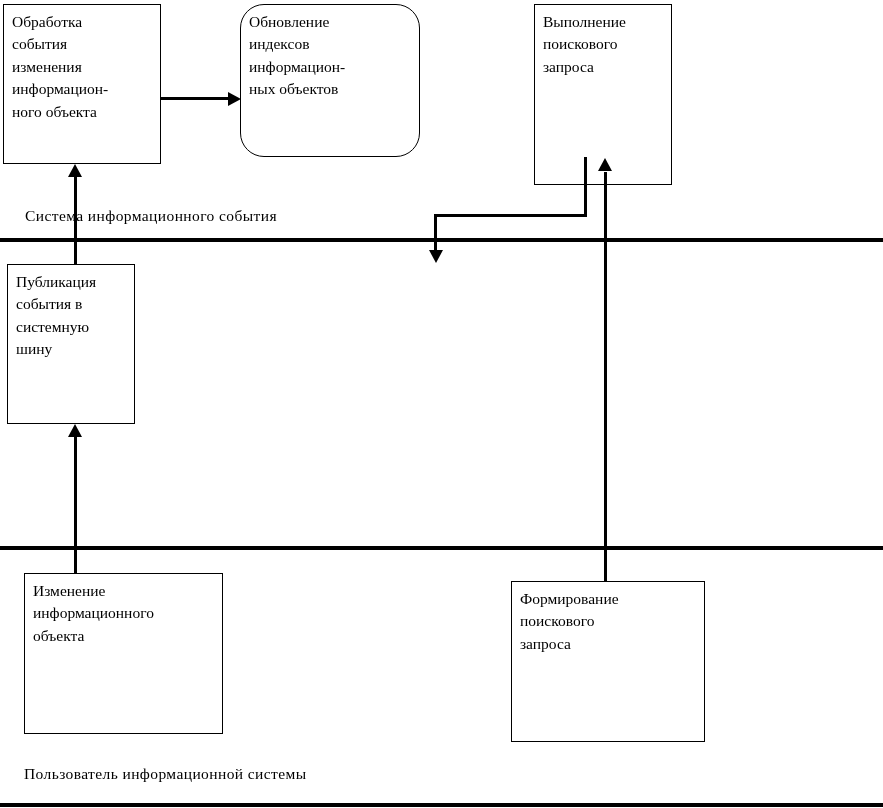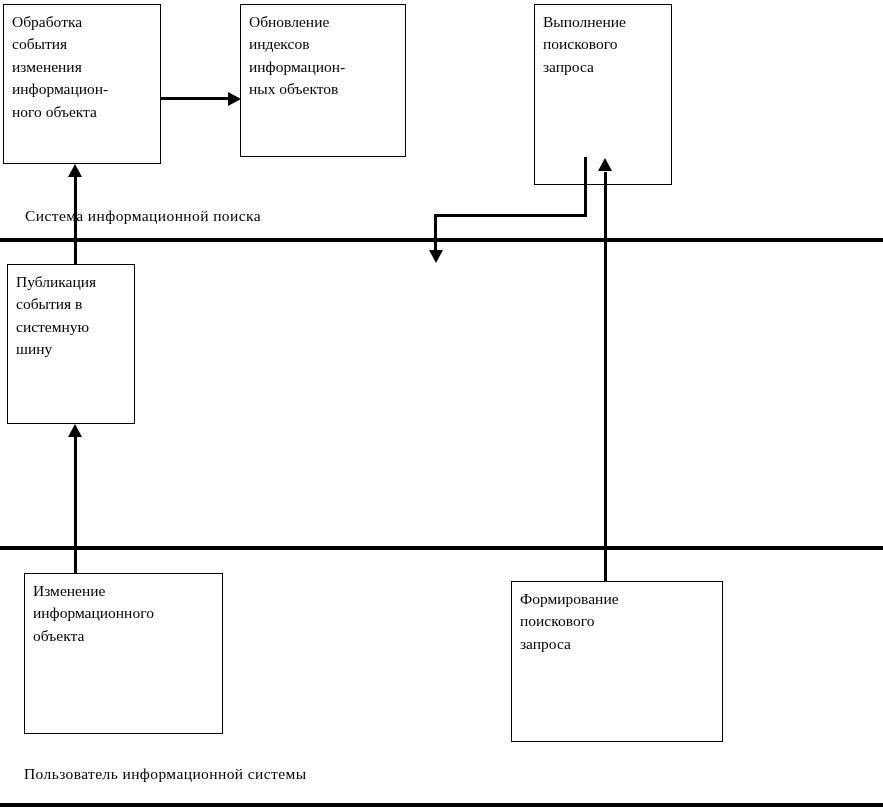--- a/index.html
+++ b/index.html
@@ -69,48 +69,48 @@
 <body>
 
 <div id="canvas">
 
   <div class="box" style="left:3px; top:4px; width:158px; height:160px;">Обработка
 события
 изменения
 информацион-
 ного объекта</div>
 
-  <div class="box" style="left:240px; top:4px; width:166px; height:153px;">Обновление
+  <div class="box" style="left:240px; top:4px; width:180px; height:153px;border-radius:24px;">Обновление
 индексов
 информацион-
 ных объектов</div>
 
   <div class="box" style="left:534px; top:4px; width:138px; height:181px;">Выполнение
 поискового
 запроса</div>
 
   <div class="box" style="left:7px; top:264px; width:128px; height:160px;">Публикация
 события в
 системную
 шину</div>
 
 
   <div class="box" style="left:24px; top:573px; width:199px; height:161px;">Изменение
 информационного
 объекта</div>
 
-  <div class="box" style="left:511px; top:581px; width:212px; height:161px;">Формирование
+  <div class="box" style="left:511px; top:581px; width:194px; height:161px;">Формирование
 поискового
 запроса</div>
 
   <div class="lane-line" style="left:0px; top:238px; width:883px;"></div>
   <div class="lane-line" style="left:0px; top:546px; width:883px;"></div>
   <div class="lane-line" style="left:0px; top:803px; width:883px;"></div>
 
-  <div class="swimlane-label" style="left:25px; top:207px;">Система информационной поиска</div>
+  <div class="swimlane-label" style="left:25px; top:207px;">Система информационного события</div>
   <div class="swimlane-label" style="left:24px; top:765px;">Пользователь информационной системы</div>
 
   <div class="conn h" style="left:161px; top:97px; width:68px;"></div>
   <div class="arrowhead arrow-right" style="left:228px; top:92px;"></div>
 
   <div class="conn v" style="left:74px; top:176px; width:3px; height:88px;"></div>
   <div class="arrowhead arrow-up" style="left:68px; top:164px;"></div>
 
   <div class="conn v" style="left:74px; top:436px; width:3px; height:137px;"></div>
   <div class="arrowhead arrow-up" style="left:68px; top:424px;"></div>

